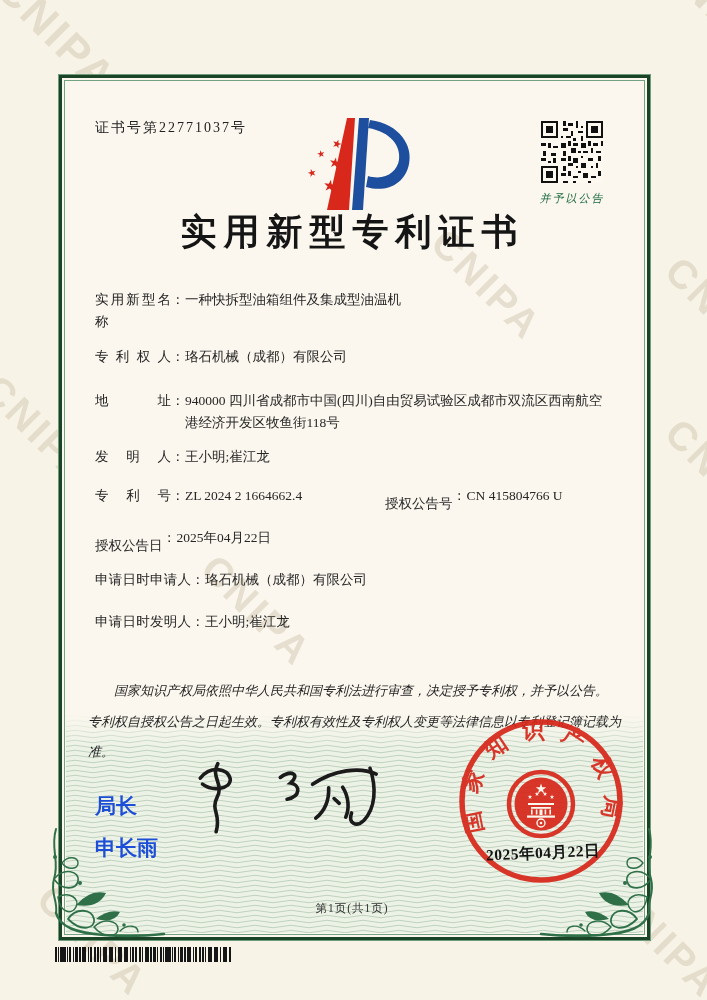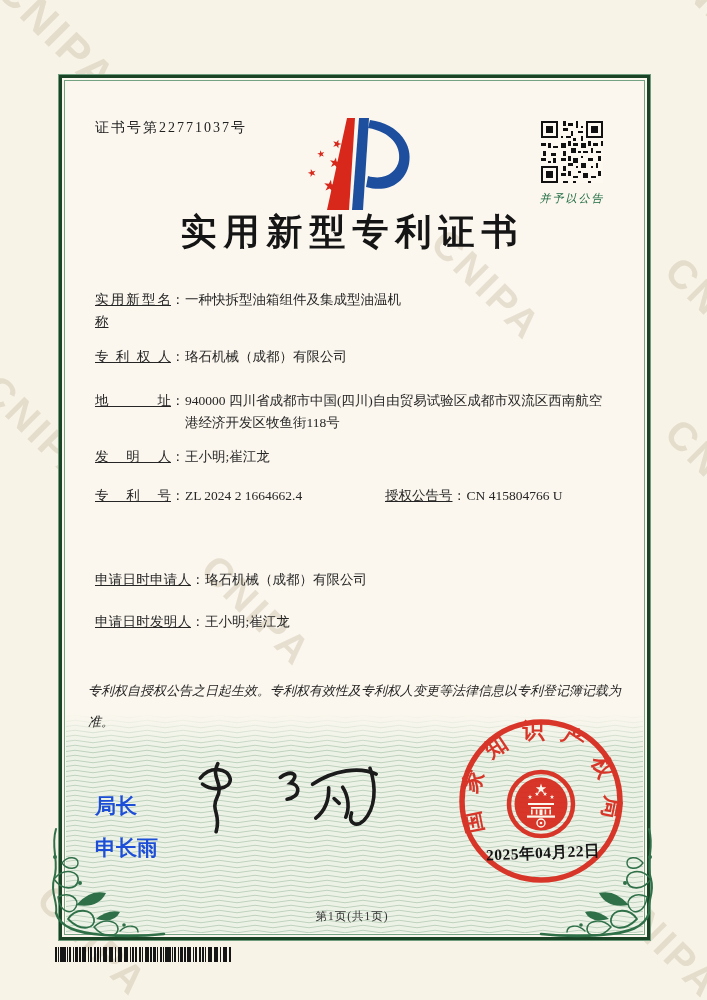--- a/index.html
+++ b/index.html
@@ -36,43 +36,43 @@
   .cert-no{left:95px;top:119px;font-size:14px;letter-spacing:2px;color:#222;z-index:5;}
   .logo{left:297px;top:114px;width:118px;height:100px;z-index:5;}
   .qr{left:541px;top:121px;width:62px;height:62px;z-index:5;}
   .qr-label{left:522px;top:191px;width:100px;text-align:center;font-size:11px;
     font-style:italic;color:#1e6b41;letter-spacing:2px;z-index:5;}
   .title{left:60px;top:208px;width:585px;text-align:center;font-size:36px;font-weight:bold;
     letter-spacing:7px;color:#151515;z-index:5;}
   
   .frow{position:absolute;left:95px;width:522px;font-size:13.5px;line-height:1.6;z-index:5;color:#262626;}
   .flabel{display:inline-block;width:76px;text-align:justify;text-align-last:justify;
-    text-justify:inter-character;vertical-align:top;text-decoration:underline;}
+    text-justify:inter-character;vertical-align:top;}
   .fcolon{display:inline-block;width:14px;vertical-align:top;}
   .fvalue{display:inline-block;width:424px;vertical-align:top;}
   .cols{display:flex;}
   .col-l{width:290px;}
   .col-r{flex:1;}
-  .col-r .flabel{width:auto;text-align-last:auto;}
+  .col-r .flabel{width:auto;text-align-last:auto;margin-top:8px;}
   .col-l .fvalue,.col-r .fvalue{width:auto;}
   
   .statement{position:absolute;left:88px;top:676px;width:534px;font-size:13px;
     font-style:italic;color:#1f1f1f;line-height:2.35;z-index:5;}
   .statement .ln1{text-indent:26px;}
   
   .director{position:absolute;left:95px;top:785px;z-index:6;
     font-family:"Liberation Sans","DejaVu Sans",sans-serif;
     font-size:21px;font-weight:600;color:#1d4ed8;line-height:2.0;}
   .signature{position:absolute;left:185px;top:755px;width:215px;height:85px;z-index:6;
     transform:rotate(-2deg);}
   .seal{position:absolute;left:458px;top:718px;width:166px;height:166px;z-index:6;opacity:0.93;}
   .seal-date{position:absolute;left:468px;top:843px;width:150px;text-align:center;z-index:7;
     font-size:15.5px;font-weight:600;color:#141414;transform:rotate(-2.5deg);letter-spacing:0.5px;}
   .footer{position:absolute;left:60px;top:901px;width:584px;text-align:center;
-    font-size:11.5px;color:#333;z-index:6;letter-spacing:1px;margin-top:8px;}
+    font-size:11.5px;color:#333;z-index:6;letter-spacing:1px;}
   
   .flourish{position:absolute;width:120px;height:115px;z-index:8;}
   .flourish.left{left:46px;top:827px;}
   .flourish.right{left:539px;top:827px;transform:scaleX(-1);}
   
   .barcode{
     position:absolute;left:55px;top:947px;width:176px;height:15px;z-index:5;
     background-image:
       repeating-linear-gradient(90deg,#161616 0 1px,transparent 1px 3px),
       repeating-linear-gradient(90deg,#161616 0 2px,transparent 2px 7px),
@@ -214,29 +214,33 @@
 </div>
 <div class="frow cols" style="top:485px;">
   <div class="col-l">
     <span class="flabel">专利号</span><span class="fcolon">：</span><span class="fvalue">ZL 2024 2 1664662.4</span>
   </div>
   <div class="col-r">
     <span class="flabel">授权公告号</span><span class="fcolon">：</span><span class="fvalue">CN 415804766 U</span>
   </div>
 </div>
 <div class="frow cols" style="top:527px;">
+  <div class="col-r">
+    <span class="flabel">授权公告日</span><span class="fcolon">：</span><span class="fvalue">2025年04月22日</span>
+  </div>
 </div>
 <div class="frow" style="top:569px;">
   <span class="flabel" style="width:96px;">申请日时申请人</span><span class="fcolon">：</span><span class="fvalue" style="width:404px;">珞石机械（成都）有限公司</span>
 </div>
 <div class="frow" style="top:611px;">
   <span class="flabel" style="width:96px;">申请日时发明人</span><span class="fcolon">：</span><span class="fvalue" style="width:404px;">王小明;崔江龙</span>
 </div>
 
 <div class="statement">
+  <div class="ln1">国家知识产权局依照中华人民共和国专利法进行审查，决定授予专利权，并予以公告。</div>
   <div class="ln2">专利权自授权公告之日起生效。专利权有效性及专利权人变更等法律信息以专利登记簿记载为准。</div>
 </div>
 
 <div class="director">
   <div>局长</div>
   <div>申长雨</div>
 </div>
 <svg class="signature" viewBox="0 0 215 85" xmlns="http://www.w3.org/2000/svg">
   <g fill="none" stroke="#1b1b1b" stroke-width="3.6" stroke-linecap="round">
     <path d="M34,6 C26,20 40,26 32,40 C25,53 36,56 30,74"></path>

